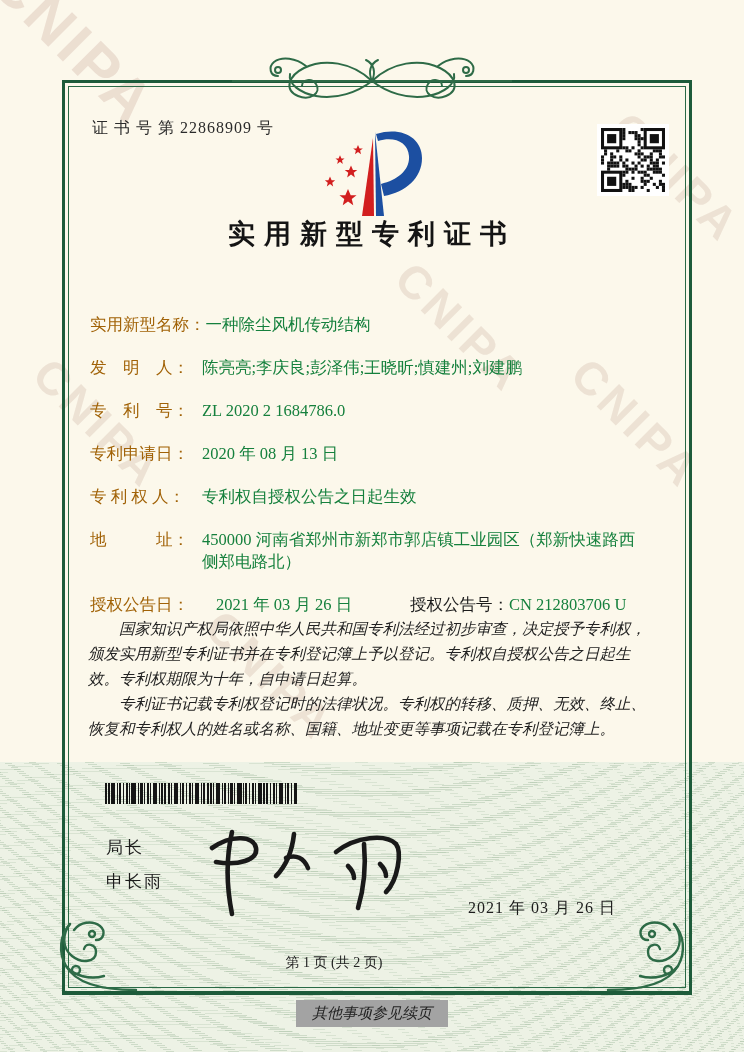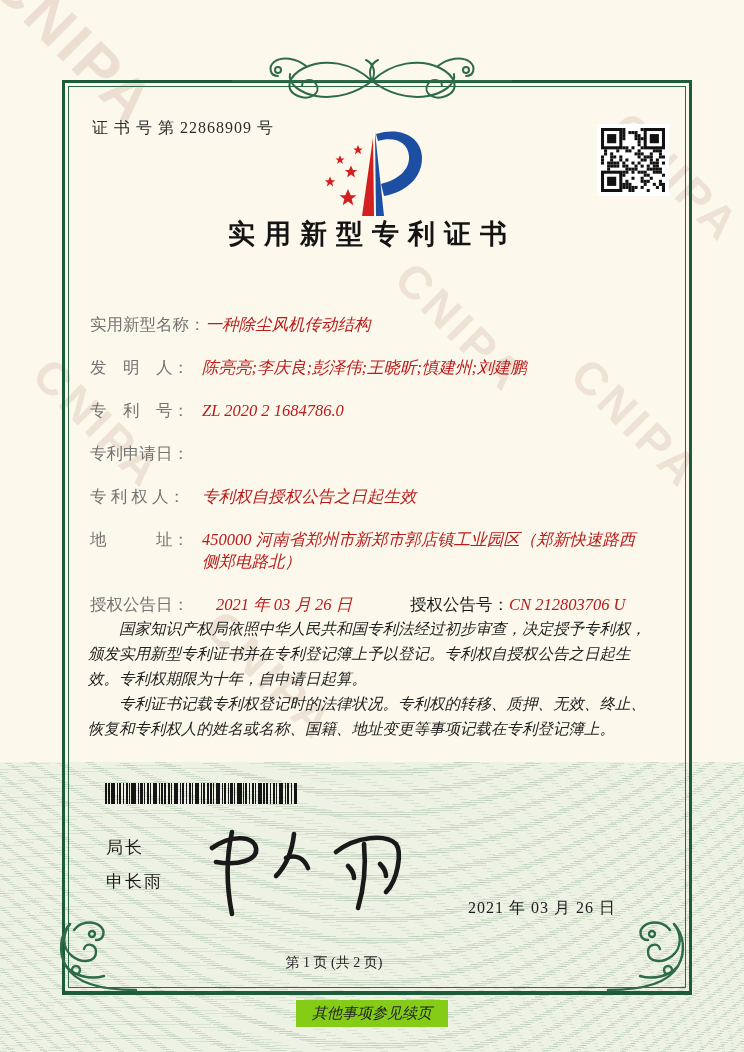--- a/index.html
+++ b/index.html
@@ -42,22 +42,22 @@
       display:flex;align-items:center;justify-content:center;}
   .qr svg{width:64px;height:64px;}
   .logo{position:absolute;left:318px;top:128px;width:112px;height:90px;}
   .title{
     position:absolute;left:0;top:216px;width:744px;text-align:center;
     font-size:27px;font-weight:600;letter-spacing:9px;color:#141414;
   }
   
   .fields{position:absolute;left:90px;top:314px;width:560px;font-size:16.5px;line-height:22px;}
   .frow{display:flex;margin-bottom:21px;}
-  .frow .lbl{flex:0 0 112px;white-space:pre;color:#737373;}
-  .frow .val{flex:1;color:#b91c1c;font-style:italic;}
+  .frow .lbl{flex:0 0 112px;white-space:pre;color:#a16207;}
+  .frow .val{flex:1;color:#15803d;}
   .frow .val.addr{max-width:462px;}
   .frow.dual .pair1{flex:0 0 320px;display:flex;gap:14px;}
   .frow.dual .pair2{display:flex;}
   .frow.dual .lbl2{white-space:pre;}
   
   .body-text{
     position:absolute;left:88px;top:616px;width:570px;
     font-size:15.5px;line-height:25px;font-style:italic;color:#222;
   }
   .body-text p{margin:0;text-indent:2em;}
@@ -71,21 +71,21 @@
   }
   
   .director-label{position:absolute;left:106px;top:836px;font-size:17px;letter-spacing:2px;}
   .director-name{position:absolute;left:106px;top:870px;font-size:17px;letter-spacing:2px;}
   .signature{position:absolute;left:198px;top:818px;width:210px;height:100px;}
   .issue-date{position:absolute;left:468px;top:898px;font-size:16px;letter-spacing:1px;}
   
   .page-indicator{position:absolute;left:0;top:954px;width:668px;text-align:center;font-size:14px;color:#222;}
   .continuation{
     position:absolute;left:50%;top:1000px;transform:translateX(-50%);
-    background:#84cc16;padding:4px 16px;font-size:15px;font-style:italic;color:#222;
+    background:#a3a3a3;padding:4px 16px;font-size:15px;font-style:italic;color:#222;
     white-space:nowrap;
   }
 </style>
 </head>
 <body>
 
 <div class="page">
 
   <span class="wm big" style="left:-28px;top:8px;">CNIPA</span>
   <span class="wm" style="left:596px;top:150px;">CNIPA</span>
@@ -313,20 +313,21 @@
     <div class="frow">
       <span class="lbl">发　明　人：</span>
       <span class="val">陈亮亮;李庆良;彭泽伟;王晓昕;慎建州;刘建鹏</span>
     </div>
     <div class="frow">
       <span class="lbl">专　利　号：</span>
       <span class="val">ZL 2020 2 1684786.0</span>
     </div>
     <div class="frow">
       <span class="lbl">专利申请日：</span>
+      <span class="val">2020 年 08 月 13 日</span>
     </div>
     <div class="frow">
       <span class="lbl">专 利 权 人：</span>
       <span class="val">专利权自授权公告之日起生效</span>
     </div>
     <div class="frow">
       <span class="lbl">地　　　址：</span>
       <span class="val addr">450000 河南省郑州市新郑市郭店镇工业园区（郑新快速路西侧郑电路北）</span>
     </div>
     <div class="frow dual">

